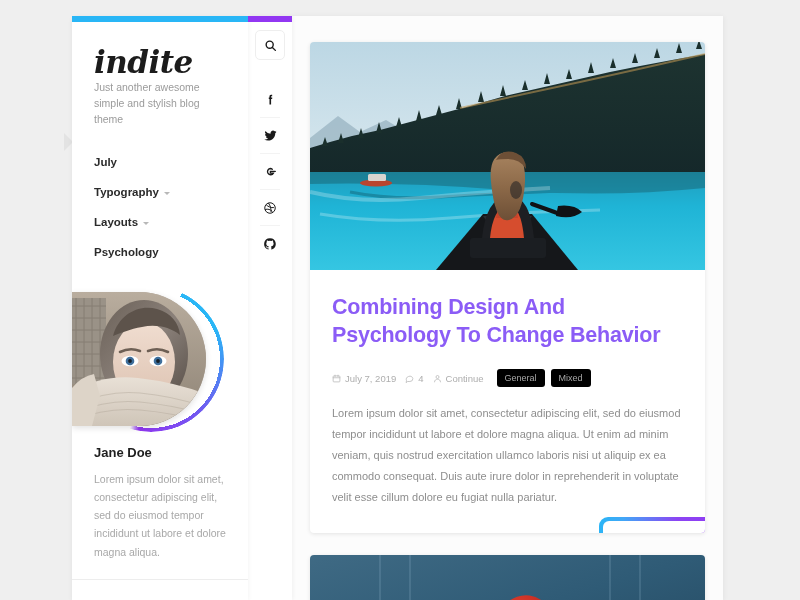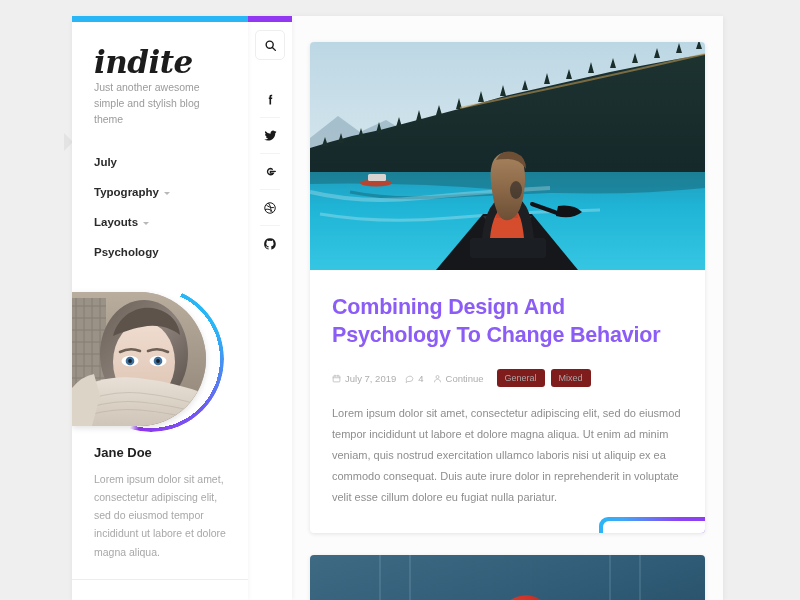--- a/index.html
+++ b/index.html
@@ -212,21 +212,21 @@
     display: flex;
     align-items: center;
     gap: 9px;
     margin-top: 20px;
     font-size: 9.5px;
     color: #aeaeae;
     flex-wrap: wrap;
   }
   .meta-item { display: flex; align-items: center; gap: 4px; }
   .pill {
-    background: #7f1d1d;
+    background: #000000;
     color: #a8a8a8;
     border-radius: 3px;
     padding: 4px 8px;
     font-size: 9px;
     cursor: pointer;
   }
   .pill-group { display: flex; gap: 6px; margin-left: 4px; }
 
   .excerpt {
     margin-top: 16px;

